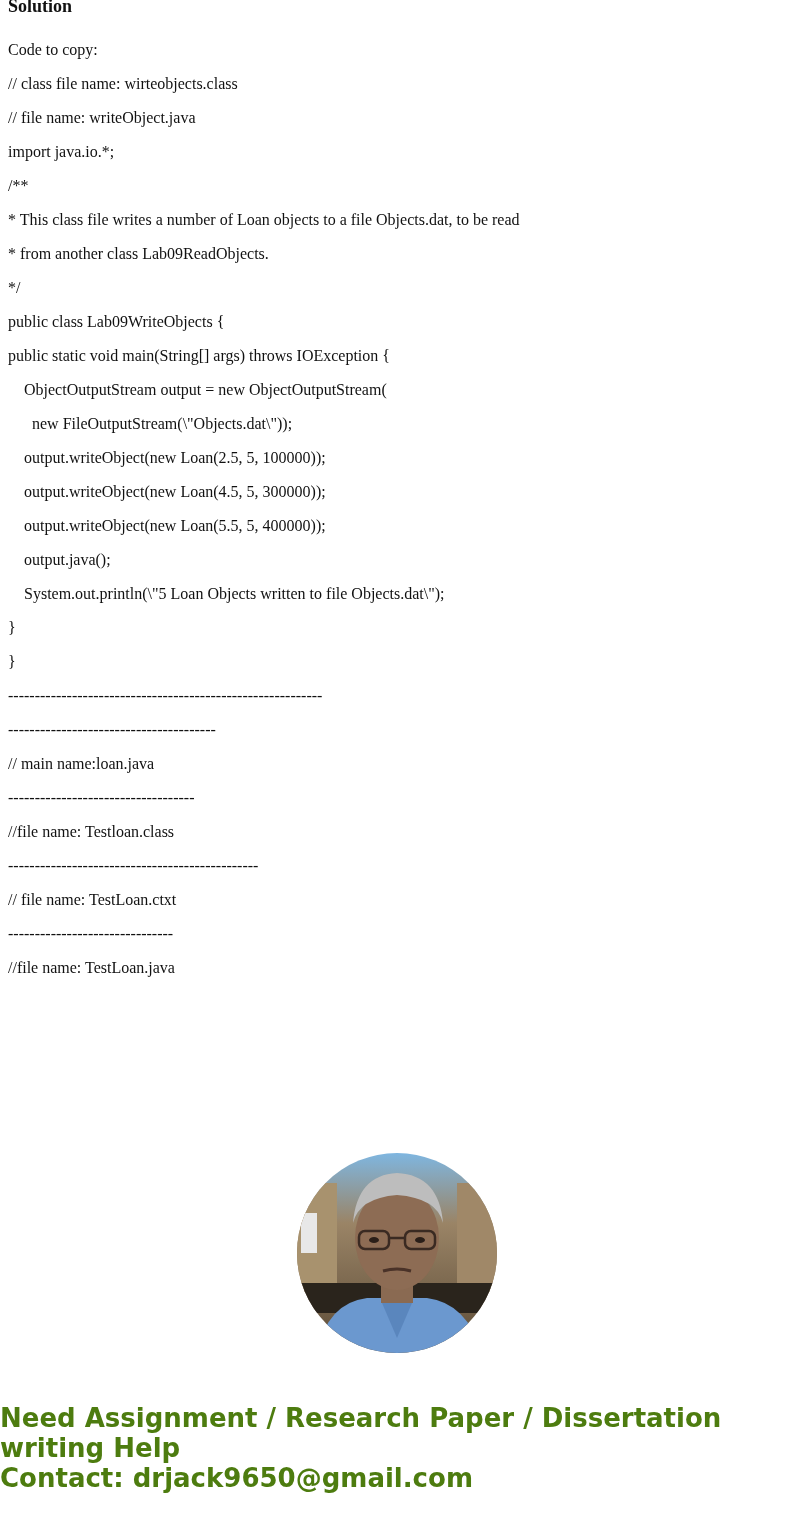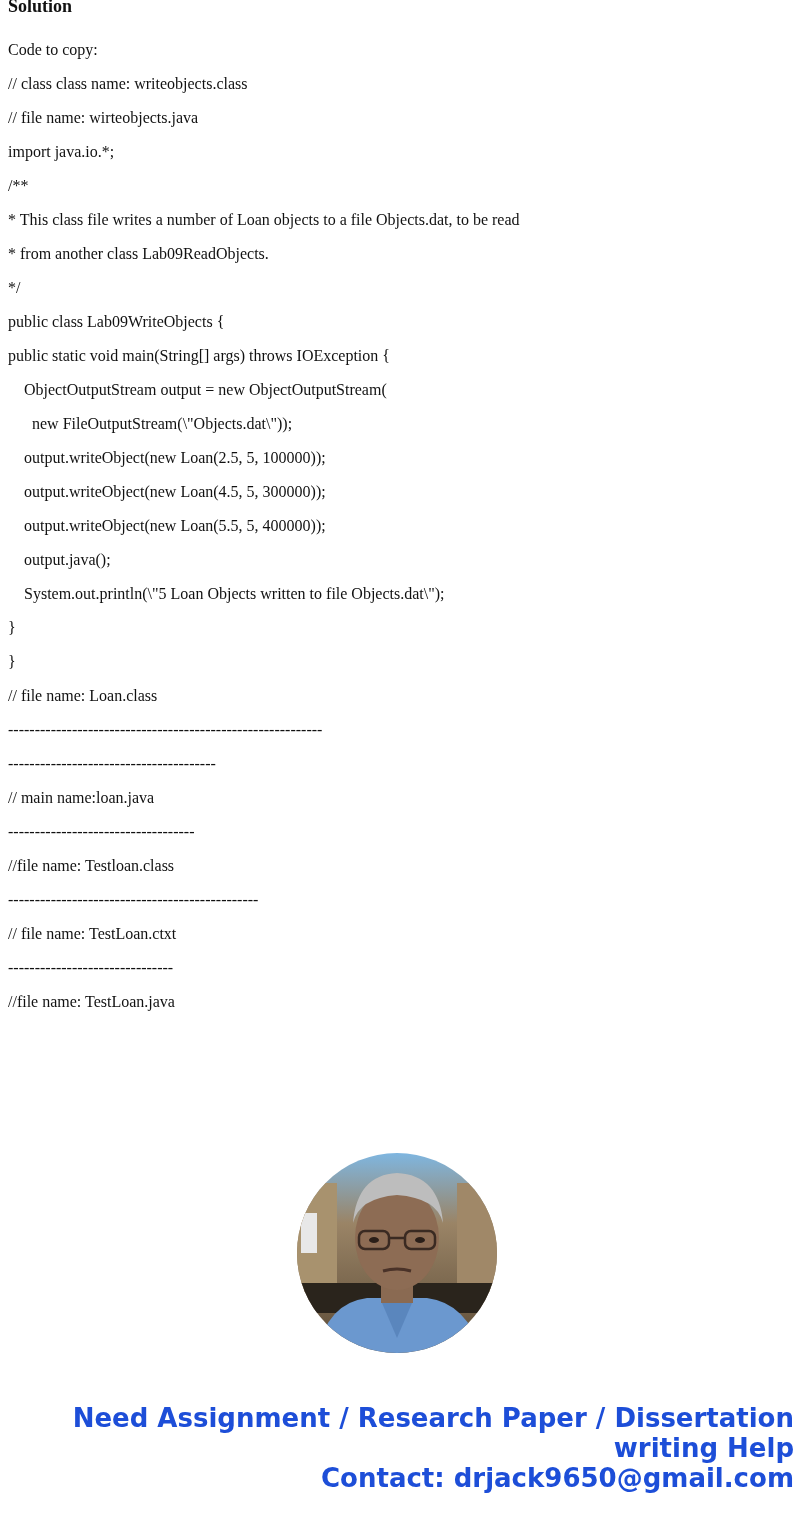--- a/index.html
+++ b/index.html
@@ -34,54 +34,53 @@
       width: 200px;
       height: 200px;
       border-radius: 50%;
       overflow: hidden;
     }
     .promo {
       position: absolute;
       left: 0;
       top: 1403px;
       width: 794px;
-      text-align: right;
+      text-align: left;
       font-family: "DejaVu Sans", sans-serif;
       font-weight: bold;
       font-size: 26px;
       line-height: 30px;
-      color: #1d4ed8;
+      color: #4d7c0f;
     }
   </style>
 </head>
 <body>
 
 <h3 class="heading">Solution</h3>
 
 <div class="lines">
   <div class="line">Code to copy:</div>
-  <div class="line">// class class name: writeobjects.class</div>
-  <div class="line">// file name: wirteobjects.java</div>
+  <div class="line">// class file name: wirteobjects.class</div>
+  <div class="line">// file name: writeObject.java</div>
   <div class="line">import java.io.*;</div>
   <div class="line">/**</div>
   <div class="line">* This class file writes a number of Loan objects to a file Objects.dat, to be read</div>
   <div class="line">* from another class Lab09ReadObjects.</div>
   <div class="line">*/</div>
   <div class="line">public class Lab09WriteObjects {</div>
   <div class="line">public static void main(String[] args) throws IOException {</div>
   <div class="line" style="padding-left:16px">ObjectOutputStream output = new ObjectOutputStream(</div>
   <div class="line" style="padding-left:24px">new FileOutputStream(\"Objects.dat\"));</div>
   <div class="line" style="padding-left:16px">output.writeObject(new Loan(2.5, 5, 100000));</div>
   <div class="line" style="padding-left:16px">output.writeObject(new Loan(4.5, 5, 300000));</div>
   <div class="line" style="padding-left:16px">output.writeObject(new Loan(5.5, 5, 400000));</div>
   <div class="line" style="padding-left:16px">output.java();</div>
   <div class="line" style="padding-left:16px">System.out.println(\"5 Loan Objects written to file Objects.dat\");</div>
   <div class="line">}</div>
   <div class="line">}</div>
-  <div class="line">// file name: Loan.class</div>
   <div class="line">-----------------------------------------------------------</div>
   <div class="line">---------------------------------------</div>
   <div class="line">// main name:loan.java</div>
   <div class="line">-----------------------------------</div>
   <div class="line">//file name: Testloan.class</div>
   <div class="line">-----------------------------------------------</div>
   <div class="line">// file name: TestLoan.ctxt</div>
   <div class="line">-------------------------------</div>
   <div class="line">//file name: TestLoan.java</div>
 </div>

